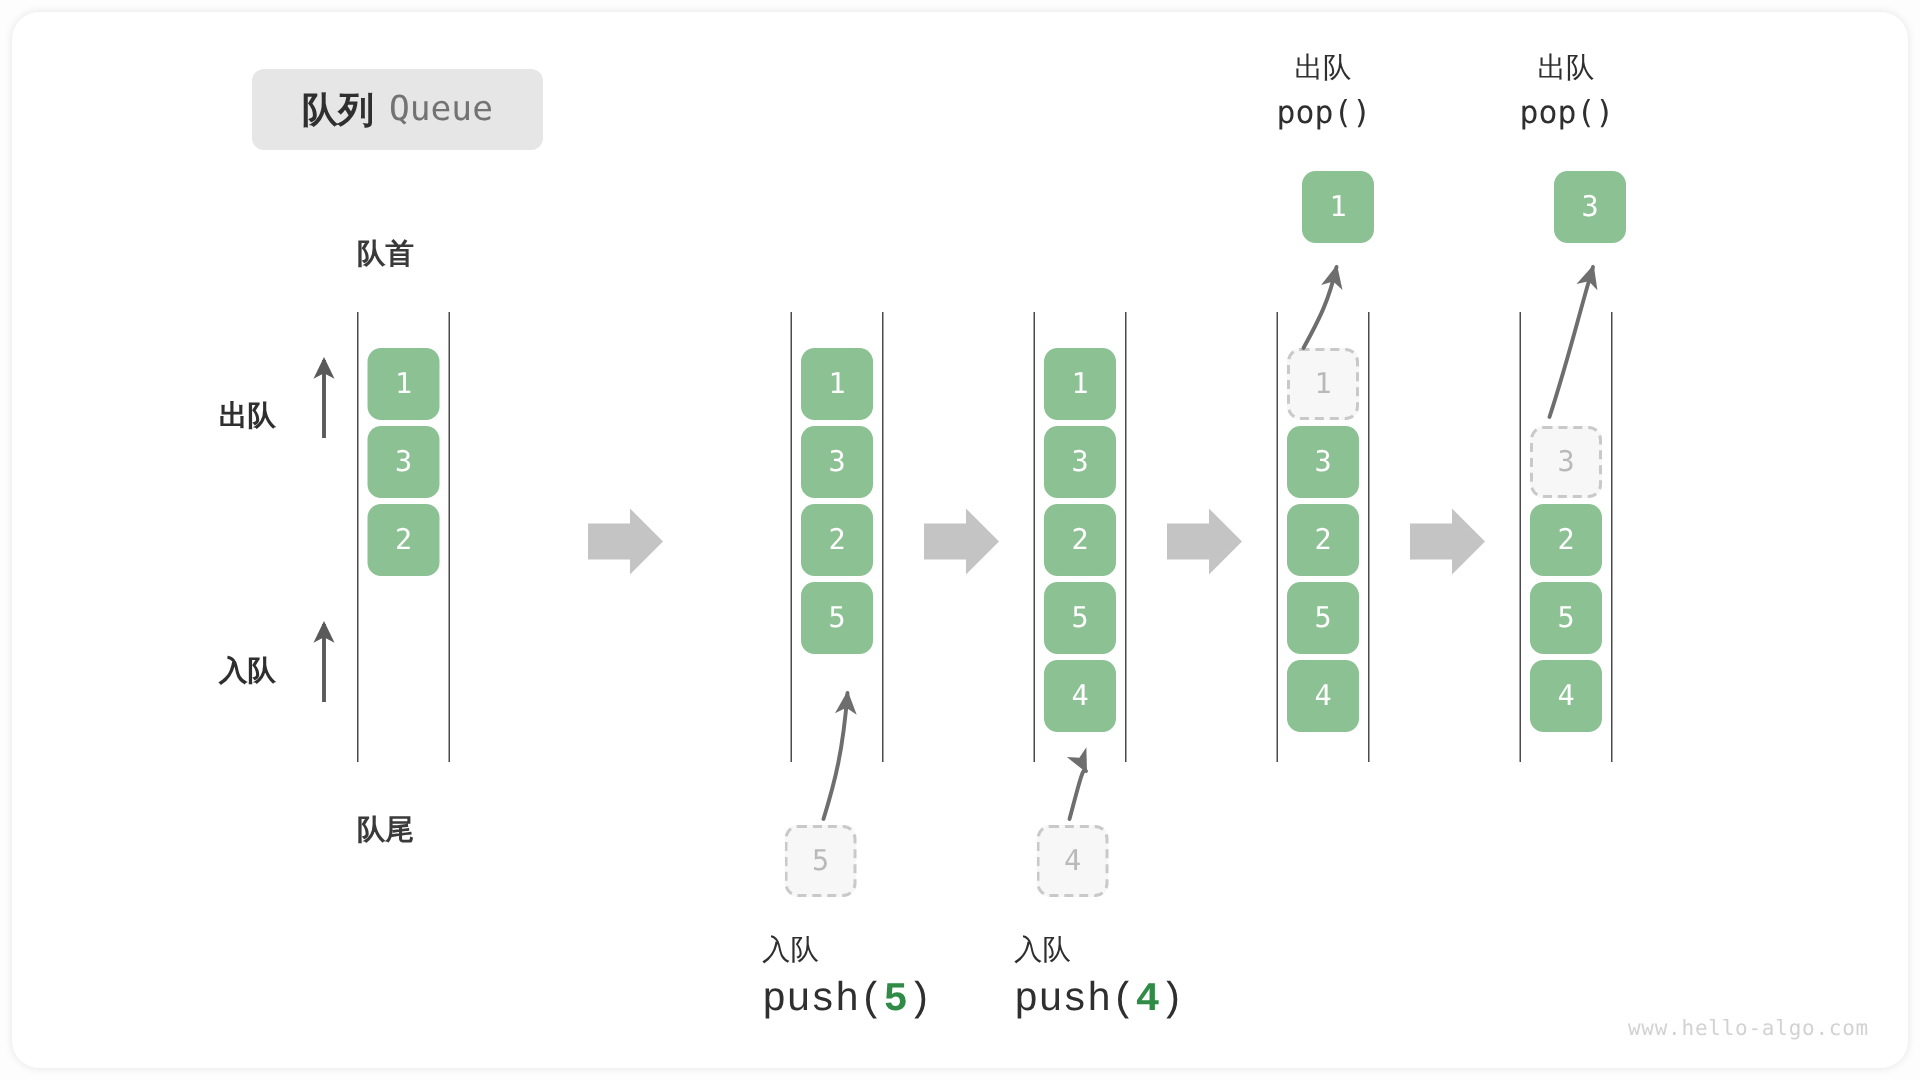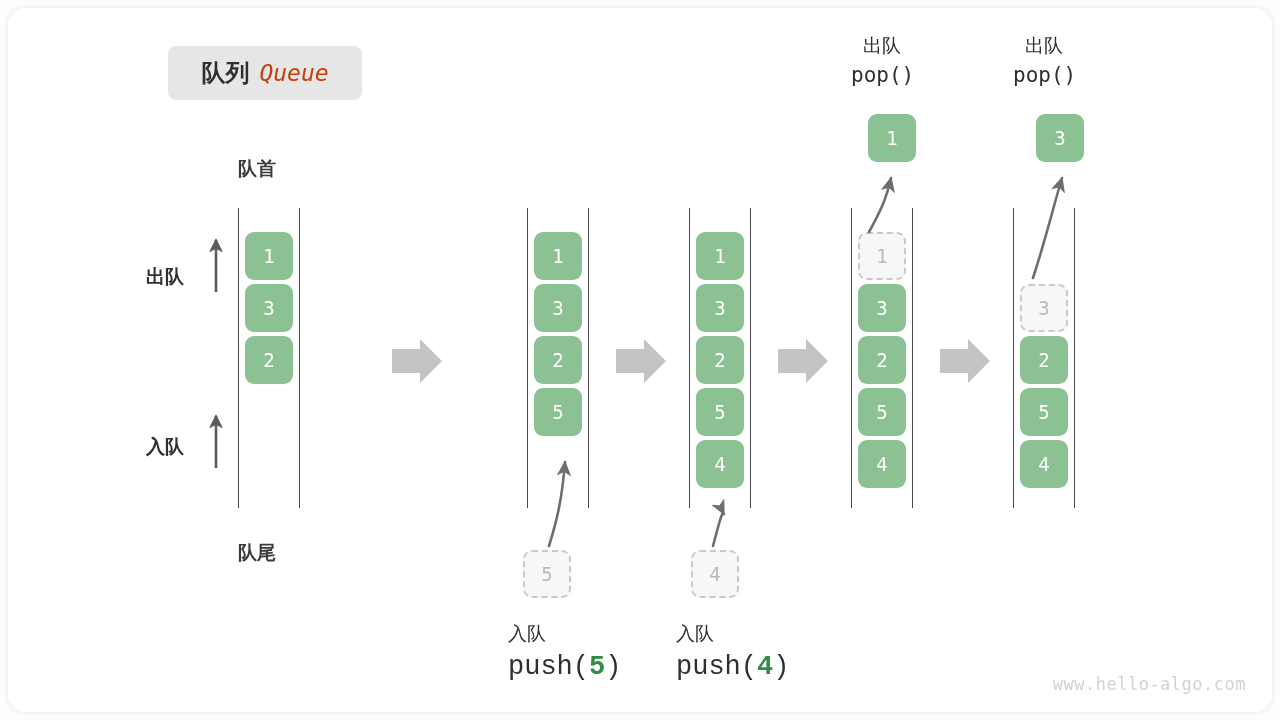--- a/index.html
+++ b/index.html
@@ -32,23 +32,22 @@
     border-radius: 8px;
     display: flex; align-items: center; justify-content: center;
     gap: 10px;
     white-space: nowrap;
   }
   .title-cn {
     font-size: 24px; font-weight: bold; color: #2f2f2f;
     font-family: Liberation Sans, sans-serif;
   }
   .title-en {
-    font-size: 23px; color: #c2410c;
-    font-family: "DejaVu Sans Mono", "Liberation Mono", monospace;
-    font-style: italic;
+    font-size: 23px; color: #737373;
+    font-family: "DejaVu Sans Mono", "Liberation Mono", monospace;
   }
 
   
   .head-label {
     position: absolute;
     font-size: 19px; font-weight: bold; color: #3a3a3a;
     font-family: "DejaVu Sans", "Liberation Sans", sans-serif;
     white-space: nowrap;
   }
 
@@ -154,21 +153,21 @@
 
   svg.overlay {
     position: absolute; left: 0; top: 0;
     width: 1280px; height: 720px;
     pointer-events: none;
   }
 
   .watermark {
     position: absolute;
     right: 34px; bottom: 26px;
-    font-size: 17px; color: #d2d2d2;
+    font-size: 14px; color: #d2d2d2;
     font-family: "DejaVu Sans Mono", "Liberation Mono", monospace;
     letter-spacing: 0.5px;
   }
 </style>
 </head>
 <body>
 
 <div id="canvas">
   <div class="card"></div>
 

